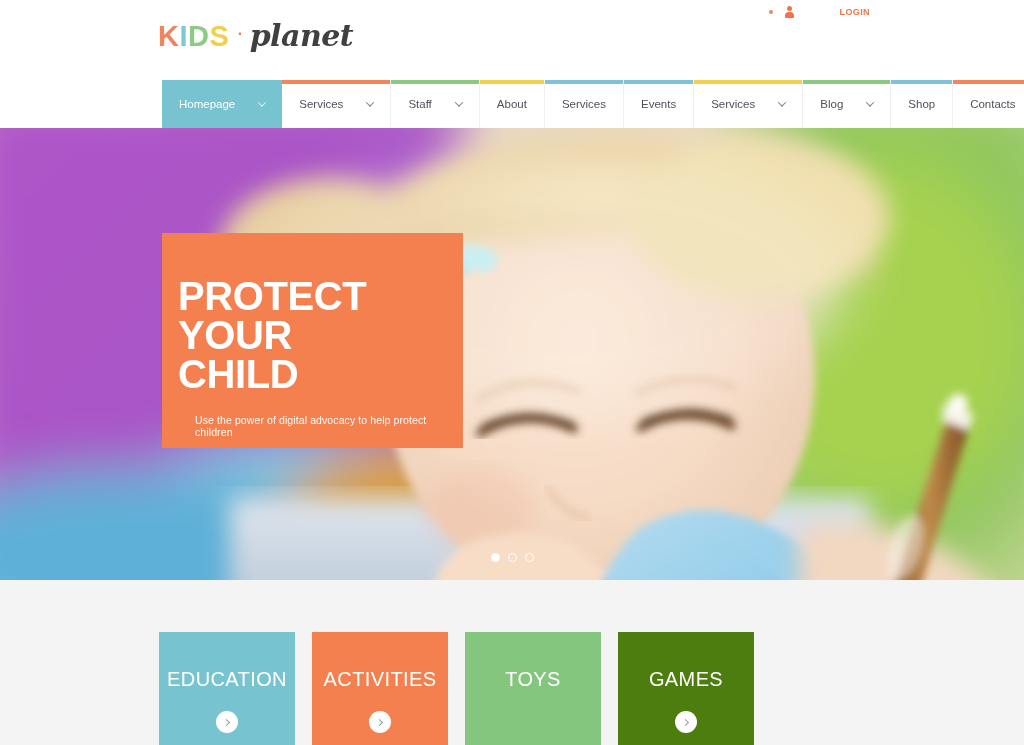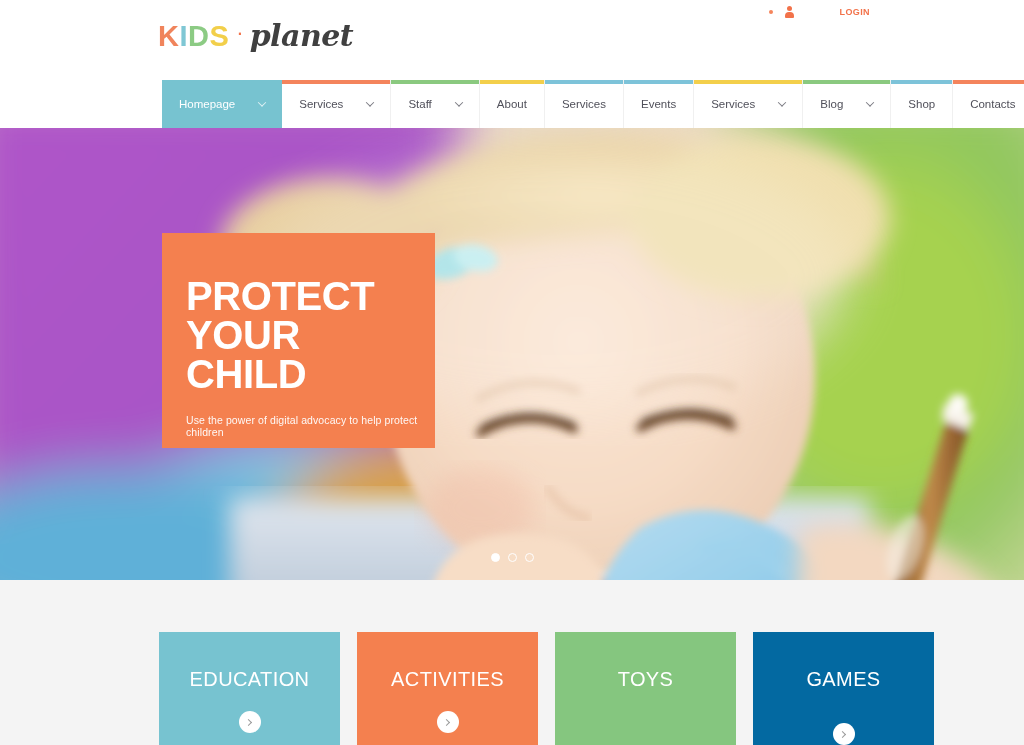--- a/index.html
+++ b/index.html
@@ -126,35 +126,35 @@
 
   
   .hero{
     position:absolute; top:128px; left:0; width:1024px; height:452px;
     overflow:hidden;
     background:#cfcfcf;
   }
   .hero-photo{ position:absolute; inset:0; }
   .hero-caption{
     position:absolute; left:162px; top:105px;
-    width:273px; height:215px;
+    width:301px; height:215px;
     background:#f4804f;
-    padding:44px 0 0 24px;
+    padding:44px 0 0 16px;
   }
   .hero-title{
     font-family:"Liberation Sans", sans-serif;
     font-weight:700;
     font-size:40px; line-height:0.98;
     color:#ffffff;
     letter-spacing:-0.4px;
     text-transform:uppercase;
   }
   .hero-sub{
     margin-top:19px;
-    font-size:10.5px; color:#ffffff; opacity:.95; letter-spacing:.1px;
+    font-size:10.5px; color:#ffffff; opacity:.95; letter-spacing:.1px;margin-left:17px;
   }
   .hero-more{
     margin-top:23px; display:flex; align-items:center; gap:9px; cursor:pointer;
   }
   .hero-more-label{ font-size:10.5px; color:#ffffff; }
   .circ{
     width:15px;height:15px;border-radius:50%;background:#ffffff;
     display:flex;align-items:center;justify-content:center;
   }
   .circ .cchev{
@@ -171,21 +171,21 @@
     border:1.4px solid #ffffff; background:transparent; cursor:pointer;
   }
   .dot.on{ background:#ffffff; }
 
   
   .cards{
     position:absolute; top:632px; left:159px;
     display:flex; gap:17px;
   }
   .card{
-    width:181px; height:113px;
+    width:136px; height:113px;
     display:flex; flex-direction:column; align-items:center;
     padding-top:36px;
     cursor:pointer;
   }
   .card-title{
     font-family:"Liberation Sans", sans-serif;
     font-size:20px; font-weight:400; color:#ffffff;
     letter-spacing:.4px; text-transform:uppercase;
   }
   .card-btn{
@@ -431,21 +431,21 @@
         <div class="card-btn">
           <span class="cchev"></span>
         </div>
       </div>
       <div class="card" style="background: rgb(133, 198, 127); gap: 48px;">
         <div class="card-title">TOYS</div>
         <div class="card-btn">
           <span class="cchev"></span>
         </div>
       </div>
-      <div class="card" style="background: #0369a1; justify-content: space-between;">
+      <div class="card" style="background: #4d7c0f;">
         <div class="card-title">GAMES</div>
         <div class="card-btn">
           <span class="cchev"></span>
         </div>
       </div>
     </div>
 
 </div>
 
 </body></html>

